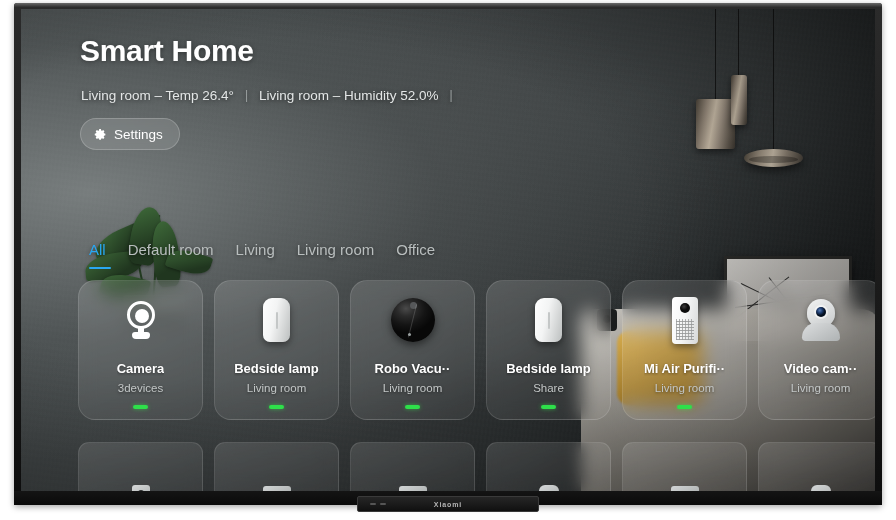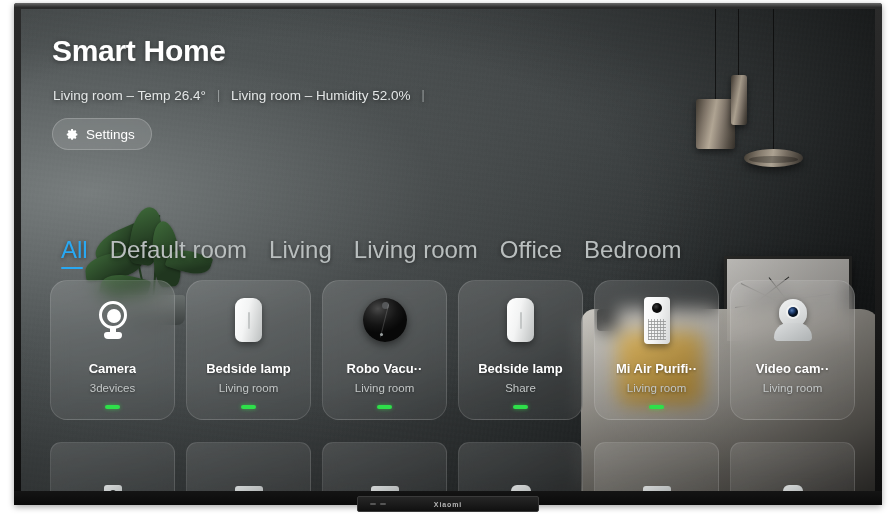--- a/index.html
+++ b/index.html
@@ -121,21 +121,21 @@
   .wall-speaker{
     position:absolute; left:576px; top:300px; width:20px; height:22px;
     background:#1c1e1e; border-radius:4px;
   }
   .wall-speaker::after{
     content:""; position:absolute; left:5px; top:5px; width:10px; height:10px;
     border-radius:50%; background:#0b0c0c; box-shadow:inset 0 0 2px #444;
   }
 
   
-  .ui{ position:absolute; inset:0; }
+  .ui{ position:absolute; inset:0;margin-left:28px; }
 
   .page-title{
     position:absolute; left:31px; top:25px;
     font-size:30px; font-weight:700; color:#ffffff; letter-spacing:-.3px;
     text-shadow:0 1px 5px rgba(0,0,0,.4);
   }
   .status-row{
     position:absolute; left:32px; top:79px;
     display:flex; align-items:flex-start; gap:0;
     font-size:13.5px; color:#e3e6e6; text-shadow:0 1px 4px rgba(0,0,0,.5);
@@ -155,21 +155,21 @@
     cursor:pointer;
   }
   .gear{ width:13px; height:13px; display:block; }
 
   
   .tabs{
     position:absolute; left:29px; top:227px;
     display:flex; align-items:flex-start; gap:0;
   }
   .tab{
-    position:relative; padding:0 11px; font-size:24px; font-weight:400;
+    position:relative; padding:0 11px; font-size:15px; font-weight:400;
     color:#b9bebe; cursor:pointer; line-height:28px; white-space:nowrap;
     text-shadow:0 1px 4px rgba(0,0,0,.45);
   }
   .tab.active{ color:#29a8f2; font-weight:500; }
   .tab.active .tab-underline{
     position:absolute; left:11px; bottom:-5px; width:22px; height:2.5px;
     background:#29a8f2; border-radius:2px;
   }
 
   
@@ -388,23 +388,20 @@
         </div>
         <div class="tab">
           <span>Living</span>
         </div>
         <div class="tab">
           <span>Living room</span>
         </div>
         <div class="tab">
           <span>Office</span>
         </div>
-        <div class="tab">
-          <span>Bedroom</span>
-        </div>
       </div>
 
       <div class="grid">
 
         <div class="card">
           <div class="card-icon">
             <div class="ic-camera">
                 <span class="ring"></span>
                 <span class="neck"></span>
                 <span class="base"></span>

